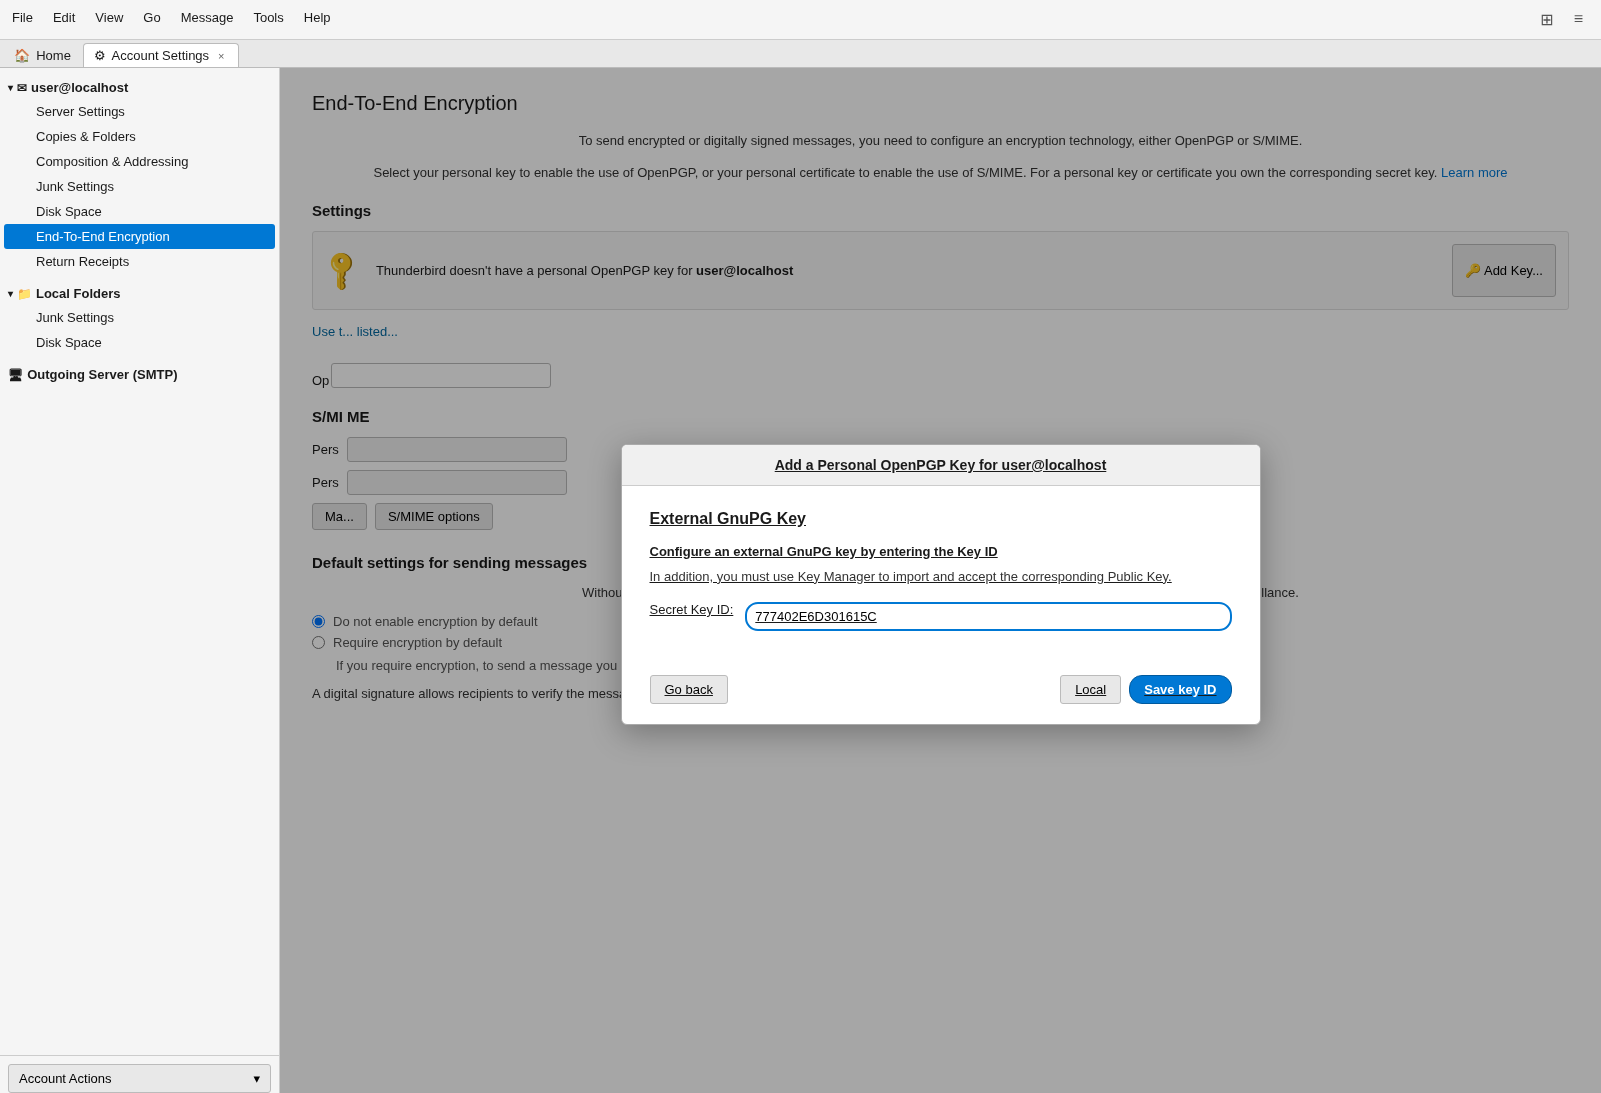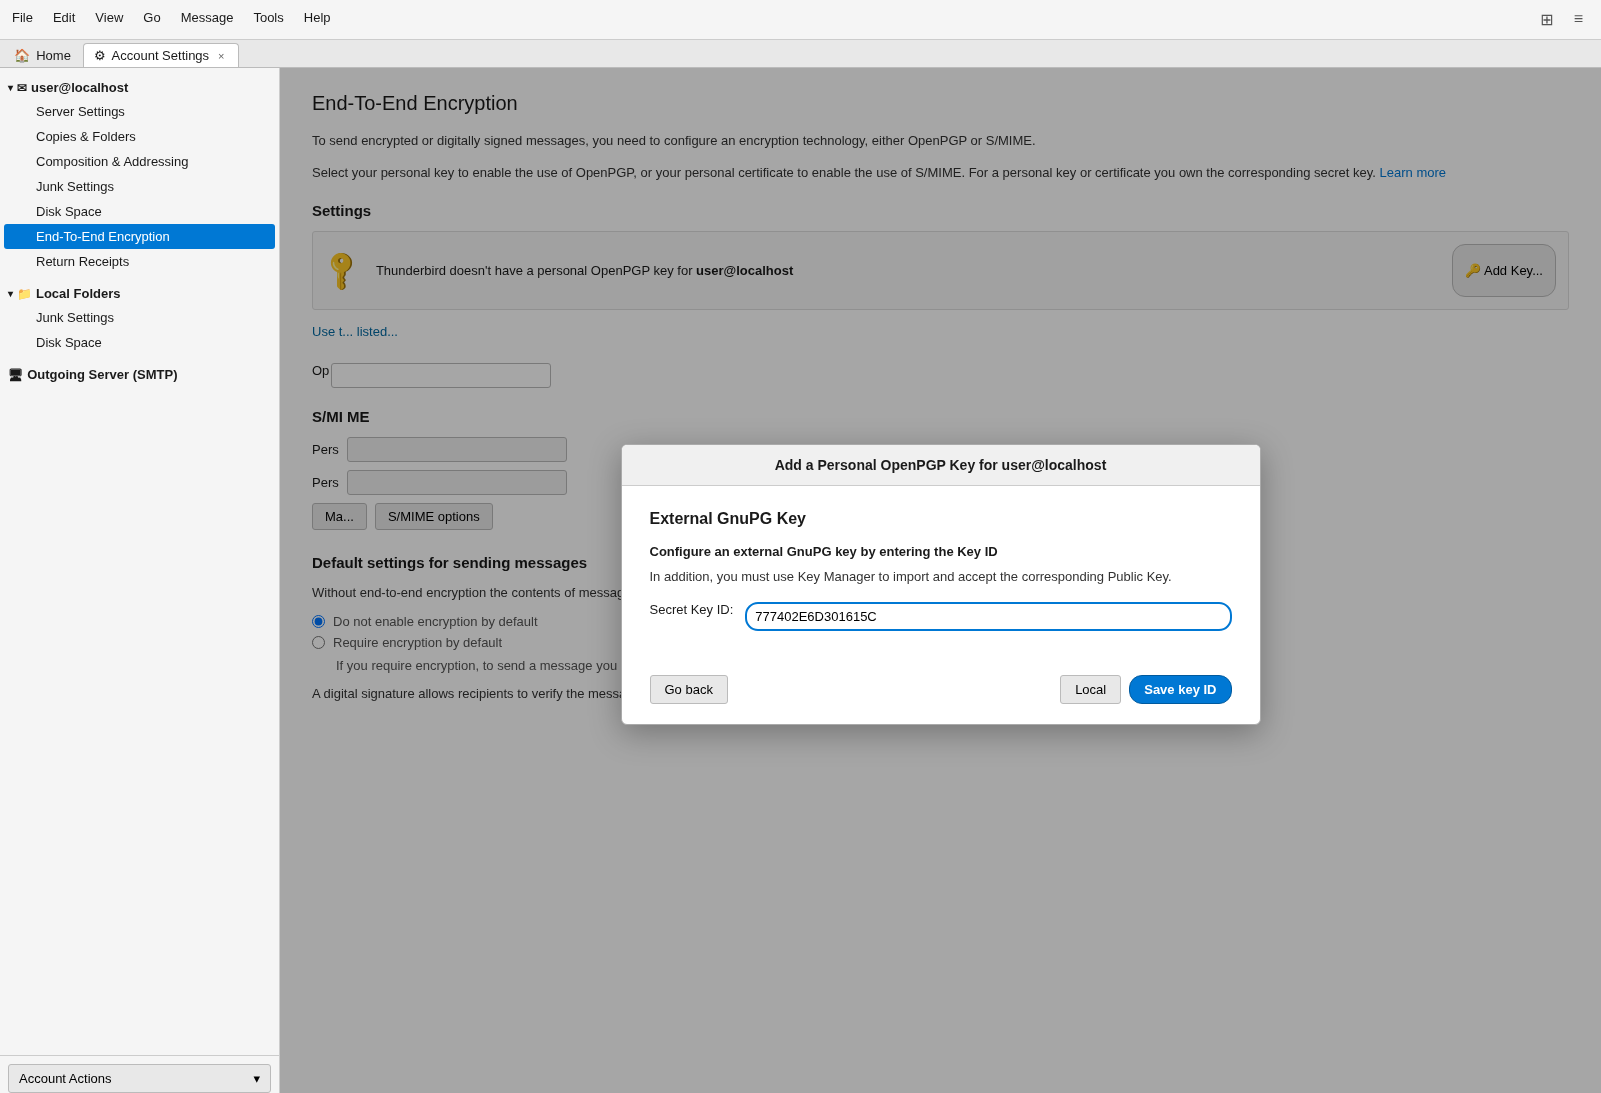--- a/index.html
+++ b/index.html
@@ -26,51 +26,51 @@
     .sidebar-item { padding: 5px 8px 5px 32px; cursor: pointer; font-size: 13px; border-radius: 3px; margin: 0 4px; }
     .sidebar-item.active { background: #0078d4; color: #fff; }
     .sidebar-footer { padding: 8px; border-top: 1px solid #ccc; }
     .account-actions-btn { width: 100%; display: flex; justify-content: space-between; align-items: center; padding: 6px 10px; background: #e8e8e8; border: 1px solid #bbb; border-radius: 3px; cursor: pointer; font-size: 13px; }
 
     
     .content { flex: 1; background: #fff; overflow-y: auto; padding: 24px 32px; position: relative; }
 
     
     .page-title { font-size: 20px; font-weight: normal; margin-bottom: 16px; color: #1a1a1a; }
-    .page-description { color: #333; line-height: 1.5; margin-bottom: 12px; }
+    .page-description { color: #333; line-height: 1.5; margin-bottom: 12px; text-align: center; }
     .learn-more { color: #0078d4; text-decoration: none; cursor: pointer; }
 
     .section-title { font-size: 15px; font-weight: bold; margin: 20px 0 12px 0; }
 
     .openpgp-notice { display: flex; align-items: center; gap: 16px; padding: 12px; background: #f8f8f8; border: 1px solid #ddd; border-radius: 3px; margin-bottom: 12px; }
     .key-icon { font-size: 28px; color: #888; transform: rotate(-45deg); display: inline-block; }
     .openpgp-notice-text { flex: 1; font-size: 13px; }
     .openpgp-notice-text strong { font-weight: bold; }
-    .add-key-btn { padding: 18px 12px; background: #e8e8e8; border: 1px solid #bbb; border-radius: 13px; cursor: pointer; font-size: 13px; white-space: nowrap; }
+    .add-key-btn { padding: 18px 12px; background: #e8e8e8; border: 1px solid #bbb; border-radius: 3px; cursor: pointer; font-size: 13px; white-space: nowrap; }
 
     .use-text { font-size: 13px; color: #0369a1; margin-bottom: 21px; line-height: 1.5; }
-    .op-input-row { display: flex; gap: 2px; align-items: flex-start; }
+    .op-input-row { display: flex; gap: 2px; align-items: flex-end; }
     .op-input-row input { padding: 4px 8px; border: 1px solid #bbb; border-radius: 3px; font-size: 13px; width: 300px; }
 
     .smime-section { margin-top: 16px; }
     .smime-input-row { display: flex; gap: 8px; align-items: center; margin-bottom: 8px; }
     .smime-input-row input { padding: 4px 8px; border: 1px solid #bbb; border-radius: 3px; font-size: 13px; width: 220px; background: #f0f0f0; }
 
     .action-btns { display: flex; gap: 8px; margin-top: 8px; }
     .action-btn { padding: 5px 12px; background: #e8e8e8; border: 1px solid #bbb; border-radius: 3px; cursor: pointer; font-size: 13px; }
 
     .default-settings-section { margin-top: 24px; }
     .radio-row { display: flex; align-items: center; gap: 8px; margin: 6px 0; font-size: 13px; color: #555; }
     .radio-row input[type=radio] { cursor: pointer; }
     .radio-hint { color: #555; font-size: 13px; margin: 4px 0 8px 24px; line-height: 1.5; }
     .digital-sig-text { color: #333; font-size: 13px; line-height: 1.5; margin-top: 8px; }
 
     
     .modal-backdrop { position: absolute; top: 0; left: 0; right: 0; bottom: 0; background: rgba(0,0,0,0.35); z-index: 20; display: flex; align-items: center; justify-content: center; }
-    .modal { background: #fff; border: 1px solid #aaa; border-radius: 6px; box-shadow: 0 8px 32px rgba(0,0,0,0.3); width: 640px; padding: 0; overflow: hidden; }
+    .modal { background: #fff; border: 1px solid #aaa; border-radius: 6px; box-shadow: 0 8px 32px rgba(0,0,0,0.3); width: 640px; padding: 0; overflow: hidden; text-decoration: underline; }
     .modal-header { background: #f0f0f0; border-bottom: 1px solid #ccc; padding: 12px 20px; text-align: center; font-size: 14px; font-weight: bold; }
     .modal-body { padding: 24px 28px; }
     .modal-section-title { font-size: 16px; font-weight: bold; margin-bottom: 16px; }
     .modal-configure-title { font-size: 13px; font-weight: bold; margin-bottom: 8px; }
     .modal-configure-desc { font-size: 13px; color: #333; margin-bottom: 16px; line-height: 1.5; }
     .modal-input-row { display: flex; gap: 12px; margin-bottom: 8px; }
     .modal-input-label { font-size: 13px; white-space: nowrap; }
     .modal-input { flex: 1; padding: 5px 8px; border: 2px solid #0078d4; border-radius: 13px; font-size: 13px; outline: none; }
     .modal-footer { display: flex; justify-content: space-between; align-items: center; padding: 12px 28px 20px; }
     .modal-footer-right { display: flex; gap: 8px; }

